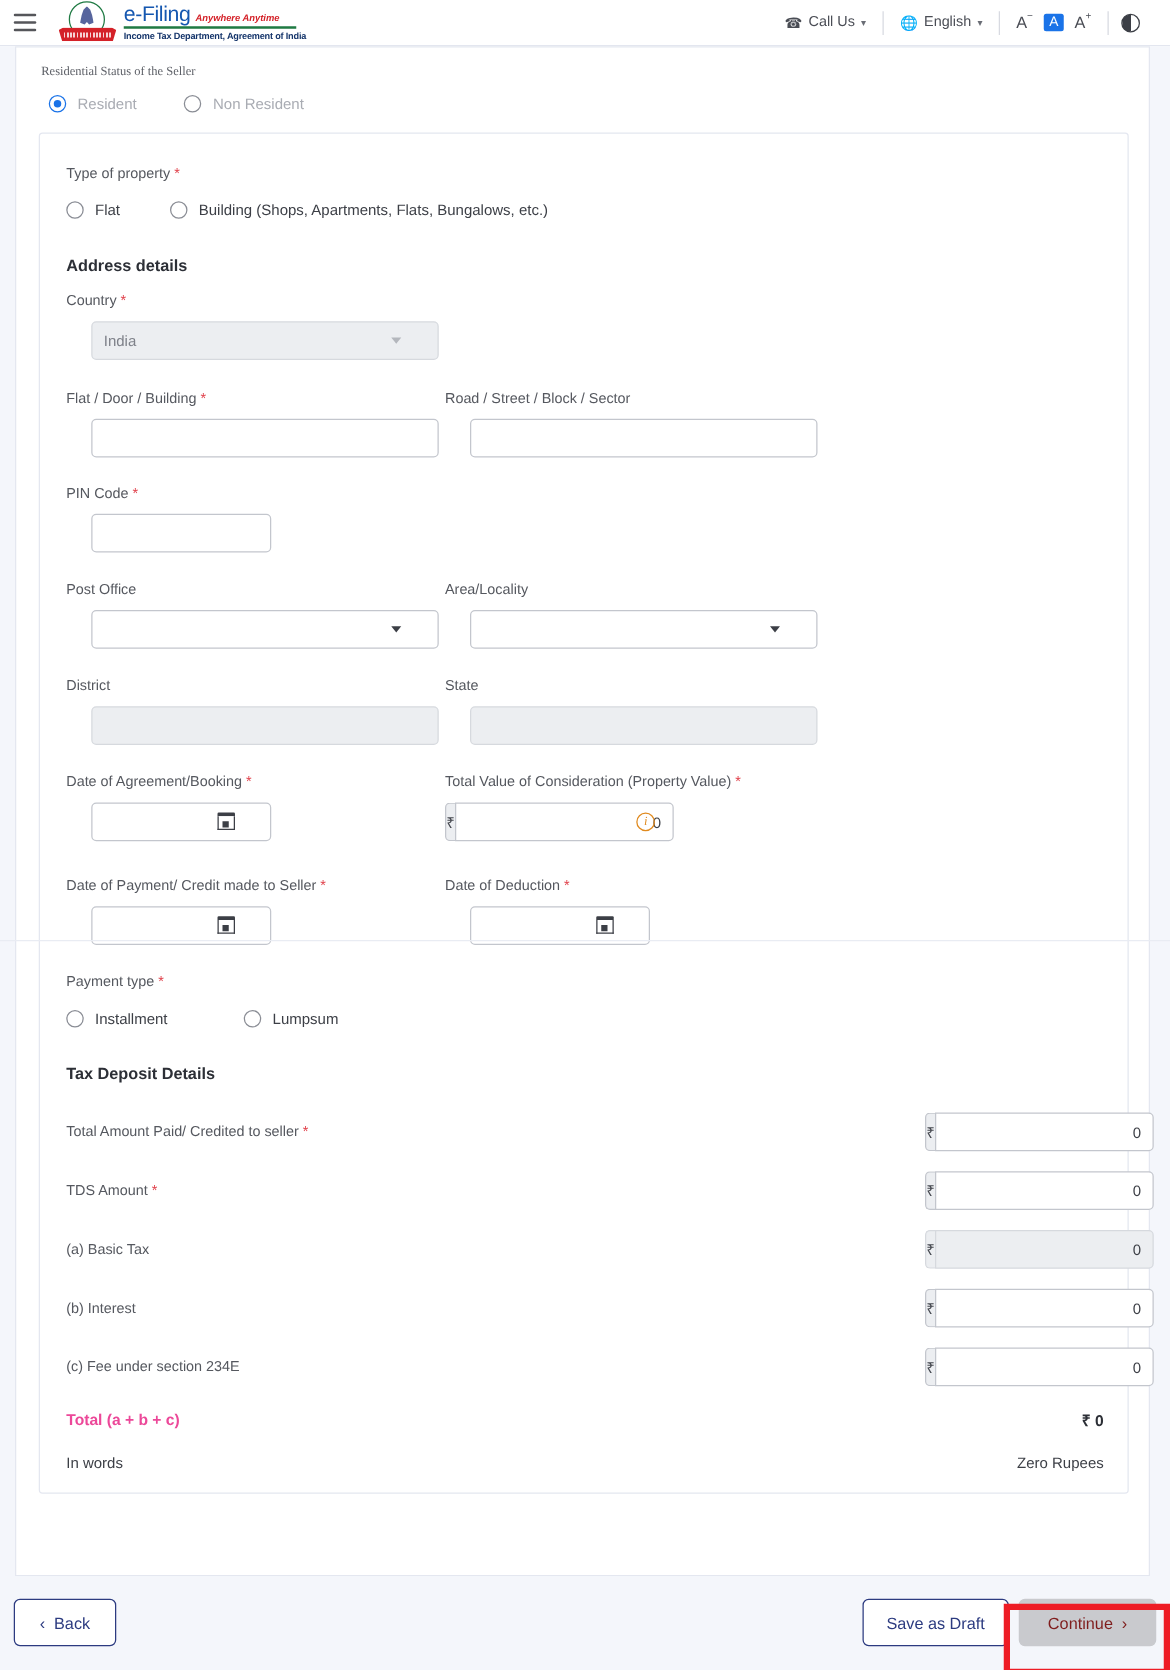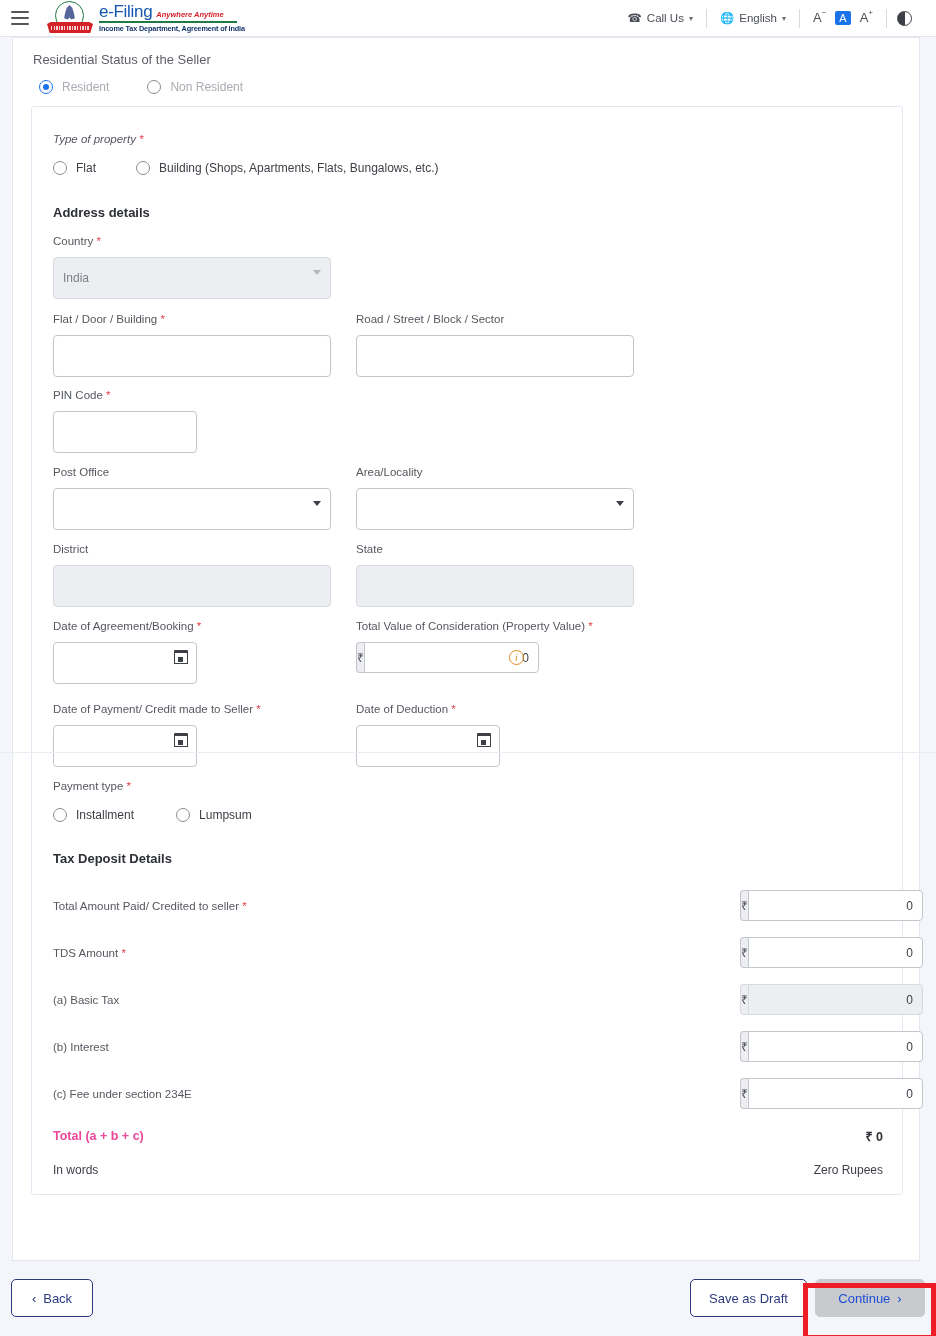--- a/index.html
+++ b/index.html
@@ -61,43 +61,44 @@
     background: linear-gradient(90deg, #3c3f46 0 50%, #ffffff 50% 100%); margin: 0 10px; cursor: pointer; }
 
   
   .page { width: 936px; height: 1299px; background: #f4f6fb; position: relative; }
   .shell {
     position: absolute; left: 12px; top: 0px; width: 908px; height: 1224px;
     background: #ffffff; border: 1px solid #e4e7f0;
   }
   .seam { position: absolute; left: 0; top: 715px; width: 936px; height: 1px; background: #e9ecf3; z-index: 5; }
 
-  .res-label { font-size: 13px; color: #5c5f66; padding: 14px 0 0 20px; }
+  .res-label { font-size: 10px; color: #5c5f66; padding: 14px 0 0 20px; font-family: Liberation Serif, serif; }
   .res-radios { display: flex; align-items: flex-start; gap: 38px; padding: 13px 0 0 26px; }
 
   .radio { display: flex; align-items: center; gap: 9px; cursor: pointer; }
   .rb { width: 14px; height: 14px; border-radius: 50%; border: 1.4px solid #8a8d95; background: #fff; flex: none; }
   .rb.on { border: 1.5px solid #1a73e8; position: relative; }
   .rb.on::after { content: ""; position: absolute; left: 2.6px; top: 2.6px; width: 6.8px; height: 6.8px; border-radius: 50%; background: #1a73e8; }
   .rtxt { font-size: 12px; color: #3c3f46; }
   .rtxt.dim { color: #a9acb3; }
 
   .card {
     position: absolute; left: 18px; top: 68px; width: 872px; height: 1089px;
     border: 1px solid #e4e7f0; border-radius: 3px; background: #fff;
   }
 
   .fld-label { font-size: 11.5px; color: #55585f; }
   .req { color: #e0404a; }
   .sect-title { font-size: 13px; font-weight: bold; color: #2c2f36; }
 
   .inp {
-    height: 42px; border: 1px solid #c3c6cd; border-radius: 4px; background: #fff;
+    height: 31px; border: 1px solid #c3c6cd; border-radius: 4px; background: #fff;
     font-size: 12px; color: #3c3f46; padding: 0 9px; width: 100%;
     font-family: "Liberation Sans", sans-serif;
+    margin-left: 20px;
   }
   .inp.dis { background: #eceef1; border-color: #d6d9de; color: #7e8189; }
   .sel-wrap { position: relative; width: 100%; }
   .sel-arrow { position: absolute; right: 10px; top: 13px; width: 0; height: 0;
     border-left: 4px solid transparent; border-right: 4px solid transparent; border-top: 5px solid #3c3f46; }
   .sel-arrow.dim { border-top-color: #b4b7bd; }
 
   .cal { position: absolute; right: 9px; top: 8px; width: 14px; height: 14px; cursor: pointer; }
   .cal .top { position: absolute; left: 0; top: 0; width: 14px; height: 3.4px; background: #3c3f46; border-radius: 1px 1px 0 0; }
   .cal .bod { position: absolute; left: 0; top: 3.4px; width: 14px; height: 10.6px; border: 1.4px solid #3c3f46; border-top: none; background: #fff; }
@@ -131,21 +132,21 @@
   .iw-val { font-size: 12px; color: #3c3f46; }
 
   
   .footer { position: absolute; left: 0; top: 1224px; width: 936px; height: 75px; background: #f4f6fb; }
   .btn {
     height: 38px; border-radius: 5px; font-size: 13px; cursor: pointer;
     display: flex; align-items: center; justify-content: center; gap: 7px;
     font-family: "Liberation Sans", sans-serif;
   }
   .btn-out { background: #fff; border: 1.4px solid #2c3b80; color: #2c3b80; }
-  .btn-dis { background: #c9cace; border: 1px solid #c9cace; color: #1d4ed8; cursor: default; }
+  .btn-dis { background: #c9cace; border: 1px solid #c9cace; color: #7f1d1d; cursor: default; }
   .hilite { position: absolute; left: 803px; top: 1246px; width: 133px; height: 57px; border: 5px solid #ee1c25; }
 </style>
 </head>
 <body>
 
 <div class="topbar">
   <div class="hamburger">
       <i></i>
       <i></i>
       <i></i>
@@ -200,21 +201,21 @@
         <span class="rtxt dim">Resident</span>
       </div>
       <div class="radio">
         <span class="rb"></span>
         <span class="rtxt dim">Non Resident</span>
       </div>
     </div>
 
     <div class="card">
 
-      <div style="position:absolute;left:21px;top:26px;font-style:italic;" class="fld-label">
+      <div style="position:absolute;left:21px;top:26px;" class="fld-label">
         <span>Type of property</span> <span class="req">*</span>
       </div>
       <div style="position:absolute;left:21px;top:54px;display:flex;align-items:center;gap:40px;">
         <div class="radio">
           <span class="rb"></span>
           <span class="rtxt">Flat</span>
         </div>
         <div class="radio">
           <span class="rb"></span>
           <span class="rtxt">Building (Shops, Apartments, Flats, Bungalows, etc.)</span>
@@ -316,21 +317,21 @@
               <span class="top"></span>
               <span class="bod"></span>
               <span class="dot"></span>
             </span>
         </div>
       </div>
 
       <div style="position:absolute;left:21px;top:673px;" class="fld-label">
         <span>Payment type</span> <span class="req">*</span>
       </div>
-      <div style="position:absolute;left:21px;top:701px;display:flex;align-items:center;gap:42px;">
+      <div style="position:absolute;left:21px;top:701px;display:flex;align-items:center;gap:61px;">
         <div class="radio">
           <span class="rb"></span>
           <span class="rtxt">Installment</span>
         </div>
         <div class="radio">
           <span class="rb"></span>
           <span class="rtxt">Lumpsum</span>
         </div>
       </div>
 

